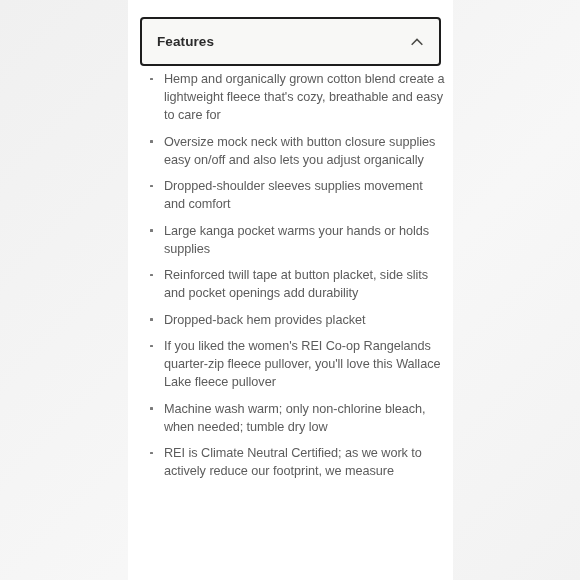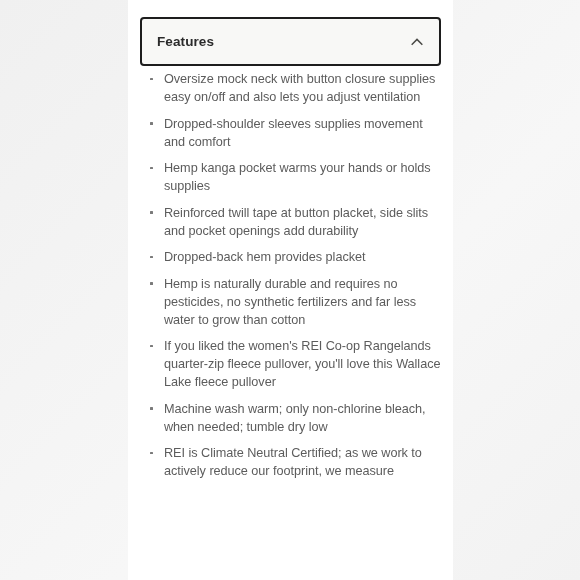--- a/index.html
+++ b/index.html
@@ -123,41 +123,41 @@
           <svg viewBox="0 0 16 16" width="16" height="16" aria-hidden="true">
             <path d="M3.2 10.2 L8 5.4 L12.8 10.2" fill="none" stroke="#4a4a46" stroke-width="1.5" stroke-linecap="square" stroke-linejoin="miter"></path>
           </svg>
         </span>
       </div>
     </div>
 
     <ul class="feature-list">
       <li class="feature-item">
         <span class="bullet"></span>
-        <span class="feature-text">Oversize mock neck with button closure supplies easy on/off and also lets you adjust ventilation</span>
+        <span class="feature-text">Hemp and organically grown cotton blend create a lightweight fleece that's cozy, breathable and easy to care for</span>
+      </li>
+      <li class="feature-item">
+        <span class="bullet"></span>
+        <span class="feature-text">Oversize mock neck with button closure supplies easy on/off and also lets you adjust organically</span>
       </li>
       <li class="feature-item">
         <span class="bullet"></span>
         <span class="feature-text">Dropped-shoulder sleeves supplies movement and comfort</span>
       </li>
       <li class="feature-item">
         <span class="bullet"></span>
-        <span class="feature-text">Hemp kanga pocket warms your hands or holds supplies</span>
+        <span class="feature-text">Large kanga pocket warms your hands or holds supplies</span>
       </li>
       <li class="feature-item">
         <span class="bullet"></span>
         <span class="feature-text">Reinforced twill tape at button placket, side slits and pocket openings add durability</span>
       </li>
       <li class="feature-item">
         <span class="bullet"></span>
         <span class="feature-text">Dropped-back hem provides placket</span>
-      </li>
-      <li class="feature-item">
-        <span class="bullet"></span>
-        <span class="feature-text">Hemp is naturally durable and requires no pesticides, no synthetic fertilizers and far less water to grow than cotton</span>
       </li>
       <li class="feature-item">
         <span class="bullet"></span>
         <span class="feature-text">If you liked the women's REI Co-op Rangelands quarter-zip fleece pullover, you'll love this Wallace Lake fleece pullover</span>
       </li>
       <li class="feature-item">
         <span class="bullet"></span>
         <span class="feature-text">Machine wash warm; only non-chlorine bleach, when needed; tumble dry low</span>
       </li>
       <li class="feature-item">

